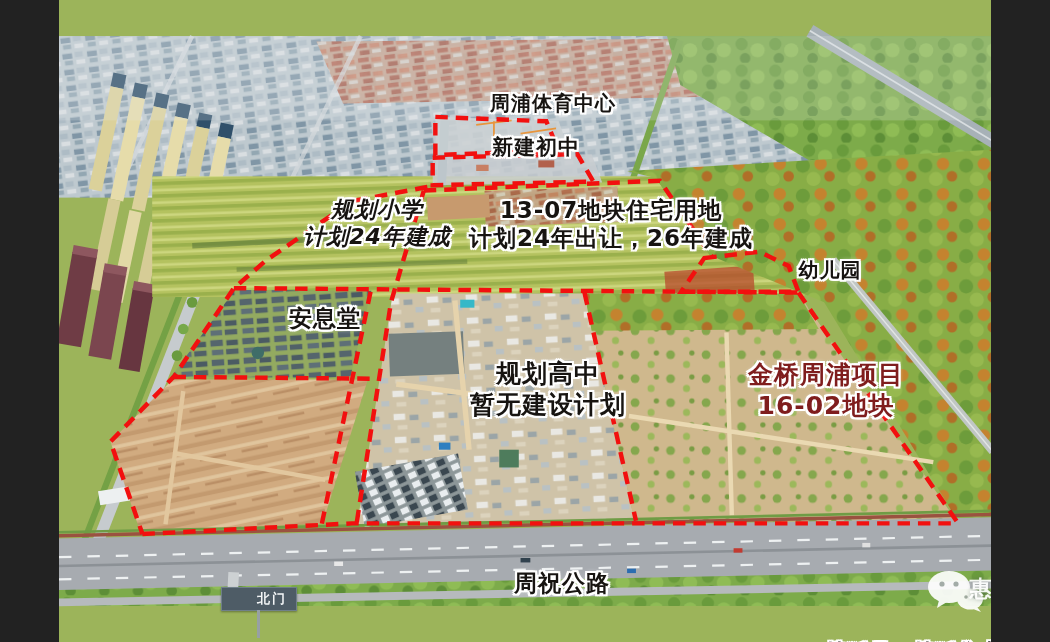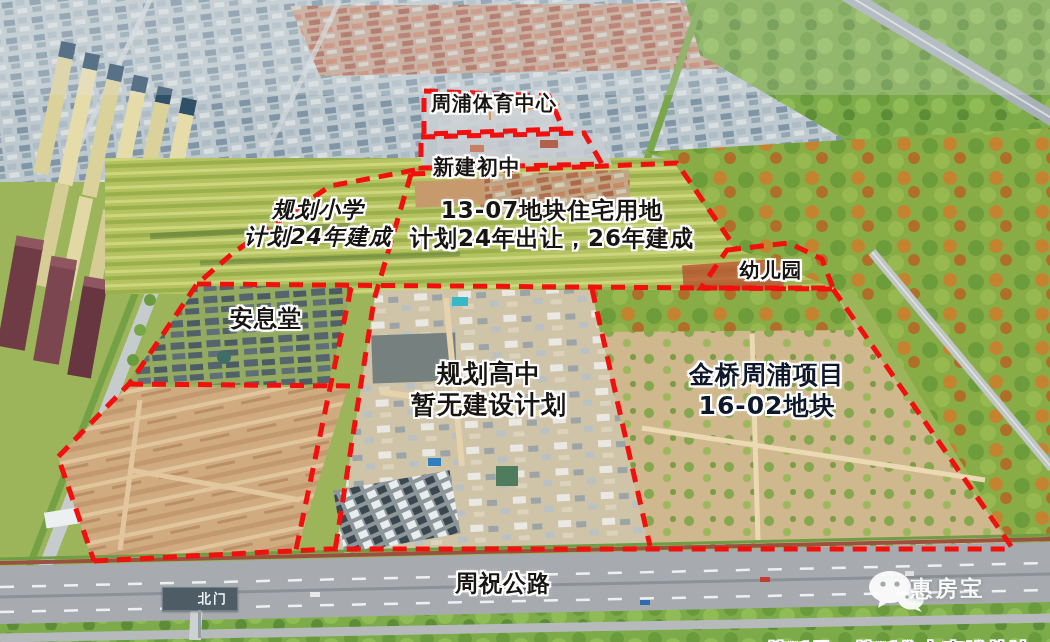--- a/index.html
+++ b/index.html
@@ -1,29 +1,29 @@
 <!DOCTYPE html>
 <html><head>
 <meta charset="utf-8">
 <style>
   html,body{margin:0;padding:0;background:#222;}
   #stage{
-    position:relative;width:1050px;height:642px;margin:0 auto;
+    position:relative;width:932px;height:642px;margin:0 auto;
     overflow:hidden;background:#9cb45a;
     font-family:"DejaVu Sans","Liberation Sans",sans-serif;
   }
   #scene{position:absolute;left:0;top:0;width:100%;height:100%;display:block;}
   .label{
     position:absolute;transform:translate(-50%,-50%);
     font-weight:700;color:#171411;white-space:nowrap;text-align:center;
     line-height:1.22;letter-spacing:1px;
     text-shadow:-2px -2px 0 #fff,2px -2px 0 #fff,-2px 2px 0 #fff,2px 2px 0 #fff,
                 -2px 0 0 #fff,2px 0 0 #fff,0 -2px 0 #fff,0 2px 0 #fff,0 0 5px #fff;
   }
-  .label-red{color:#0f172a;}
+  .label-red{color:#7f1d1d;}
   .sz20{font-size:20px;} .sz21{font-size:21px;} .sz22{font-size:22px;}
   .sz23{font-size:23px;} .sz25{font-size:25px;}
   .gate-sign{
     position:absolute;transform:translate(-50%,-50%);
     background:#4e5c66;border:1px solid #70808a;color:#f2f5f6;
     font-size:13px;font-weight:700;letter-spacing:2px;
     padding:2px 9px;white-space:nowrap;box-shadow:0 1px 2px rgba(0,0,0,.35);
   }
   .gate-pole{position:absolute;width:3px;height:28px;background:#97a0a4;}
   .wm-brand{
@@ -249,21 +249,21 @@
       <path d="M351,288 L296,550"></path>
       <path d="M411,174 L374,300 L335,551"></path>
       <path d="M592,289 L650,546"></path>
       <path d="M833,289 L1013,549"></path>
       <path d="M94,561 L330,549 L1013,549"></path>
     </g>
   </svg>
 
   <div class="label sz20" style="left:494px;top:103px;">周浦体育中心</div>
 
-  <div class="label sz21" style="left:477px;top:168px;font-family:Liberation Serif, serif;">新建初中</div>
+  <div class="label sz21" style="left:477px;top:148px;font-family:Liberation Serif, serif;">新建初中</div>
 
   <div class="label sz22" style="left:318px;top:224px;font-style:italic;">
     <div>规划小学</div>
     <div>计划24年建成</div>
   </div>
 
   <div class="label sz23" style="left:552px;top:224px;">
     <div>13-07地块住宅用地</div>
     <div>计划24年出让，26年建成</div>
   </div>

